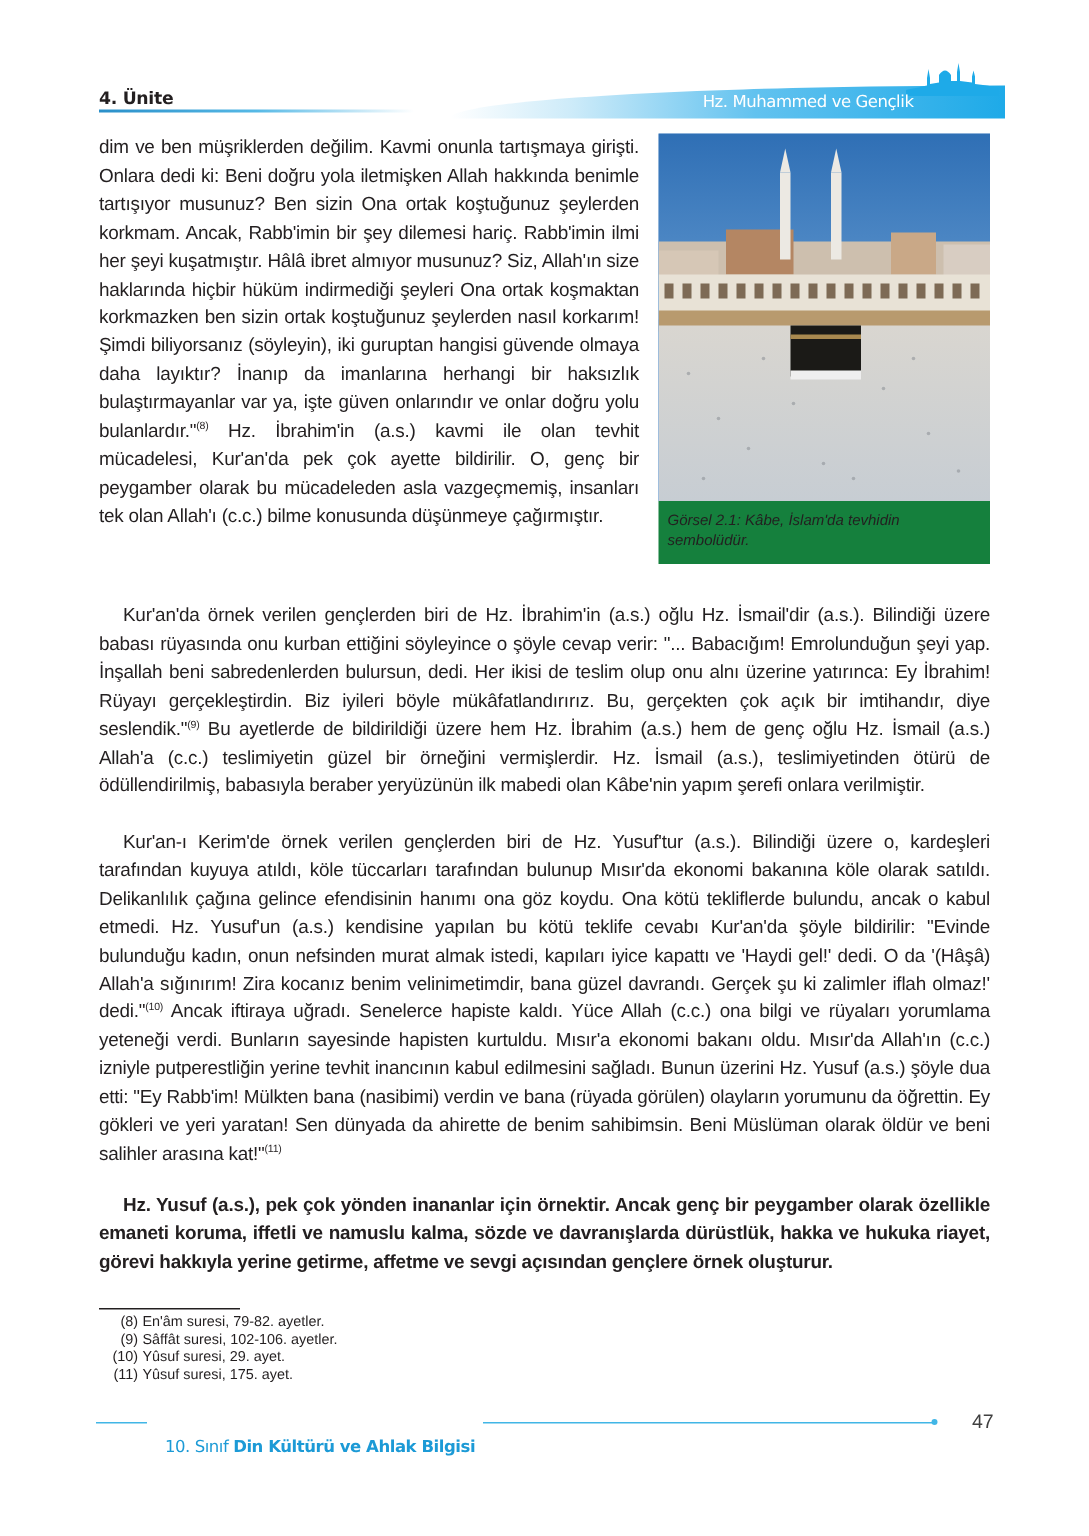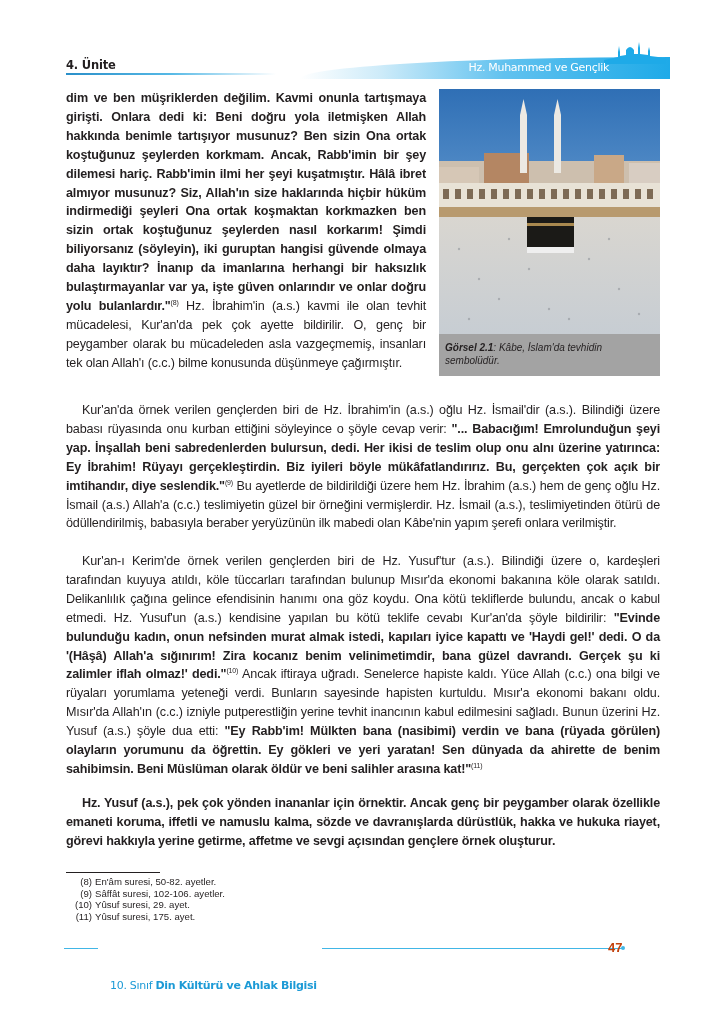--- a/index.html
+++ b/index.html
@@ -34,56 +34,56 @@
       position: absolute; left: 66px; top: 89px; width: 360px;
       font-size: 12.6px; line-height: 18.9px; text-align: justify;
       letter-spacing: -0.15px;
     }
     .full-text {
       position: absolute; left: 66px; width: 594px;
       font-size: 12.6px; line-height: 18.9px; text-align: justify;
       letter-spacing: -0.15px;
     }
     .para { text-indent: 16px; margin: 0; }
-    b { font-weight: bold; }
+    b { font-weight: normal; }
     sup { font-size: 7px; vertical-align: 5px; line-height: 0; }
 
     
     .photo {
       position: absolute; left: 439px; top: 89px; width: 221px; height: 245px;
       overflow: hidden; background: #3a7bbd;
     }
     .caption {
       position: absolute; left: 439px; top: 334px; width: 221px; height: 42px;
-      background: #a3a3a3; box-sizing: border-box; padding: 7px 6px 0 6px;
+      background: #15803d; box-sizing: border-box; padding: 7px 6px 0 6px;
       font-size: 10px; line-height: 13px; font-style: italic; color: #231f20;
     }
     .caption b { font-style: italic; }
 
     
     .fn-rule { position: absolute; left: 66px; top: 872px; width: 94px; height: 1px; background: #231f20; }
     .footnotes {
       position: absolute; left: 66px; top: 876px;
       font-size: 9.6px; line-height: 11.6px; color: #231f20;
     }
     .fn { display: flex; }
     .fn-num { display: inline-block; width: 26px; text-align: right; padding-right: 3px; }
 
     
     .ft-line1 { position: absolute; left: 64px; top: 948px; width: 34px; height: 1px; background: #41b6e6; }
     .ft-title {
-      position: absolute; left: 110px; top: 979px;
+      position: absolute; left: 110px; top: 958px;
       font-family: "DejaVu Sans", sans-serif; font-size: 11px; color: #1c9ad6; letter-spacing: -0.3px; text-align: right;
     }
     .ft-title b { font-weight: bold; }
     .ft-line2 { position: absolute; left: 322px; top: 948px; width: 300px; height: 1px; background: #41b6e6; }
     .ft-dot { position: absolute; left: 621px; top: 946px; width: 4px; height: 4px; border-radius: 50%; background: #41b6e6; }
     .ft-page {
-      position: absolute; left: 608px; top: 940px;
-      font-size: 13px; color: #c2410c; font-weight: bold;
+      position: absolute; left: 648px; top: 940px;
+      font-size: 13px; color: #404040;
     }
   </style>
 </head>
 <body>
 
 <div class="hdr-left">4. Ünite</div>
 <div class="hdr-left-line"></div>
 <div class="hdr-band"></div>
 <svg class="skyline" viewBox="0 0 62 24">
   <path d="M0 24 L0 20 Q10 18 14 17 L14 12 L15 6 L16 12 L16 16 L22 15 L22 10 Q26 4 30 10 L30 14 L34 14 L34 8 L35 2 L36 8 L36 14 L44 15 L44 11 L45 7 L46 11 L46 16 L54 17 Q60 18 62 19 L62 24 Z" fill="#1eaae8"></path>
@@ -182,21 +182,21 @@
 <div class="full-text" style="top: 794px; font-weight: bold;">
   <p class="para">
     <span>Hz. Yusuf (a.s.), pek çok yönden inananlar için örnektir. Ancak genç bir peygamber olarak özellikle emaneti koruma, iffetli ve namuslu kalma, sözde ve davranışlarda dürüstlük, hakka ve hukuka riayet, görevi hakkıyla yerine getirme, affetme ve sevgi açısından gençlere örnek oluşturur.</span>
   </p>
 </div>
 
 <div class="fn-rule"></div>
 <div class="footnotes">
   <div class="fn">
     <span class="fn-num">(8)</span>
-      <span>En'âm suresi, 50-82. ayetler.</span>
+      <span>En'âm suresi, 79-82. ayetler.</span>
   </div>
   <div class="fn">
     <span class="fn-num">(9)</span>
       <span>Sâffât suresi, 102-106. ayetler.</span>
   </div>
   <div class="fn">
     <span class="fn-num">(10)</span>
       <span>Yûsuf suresi, 29. ayet.</span>
   </div>
   <div class="fn">

